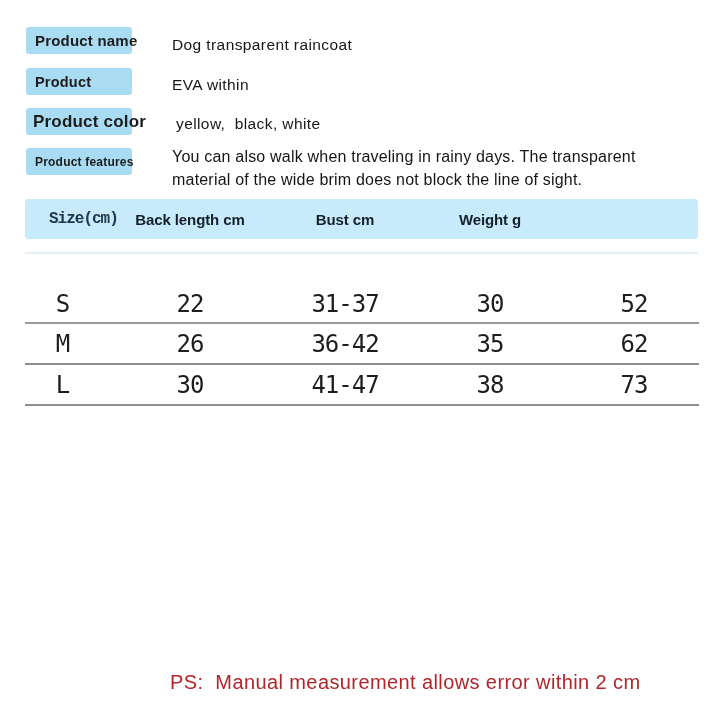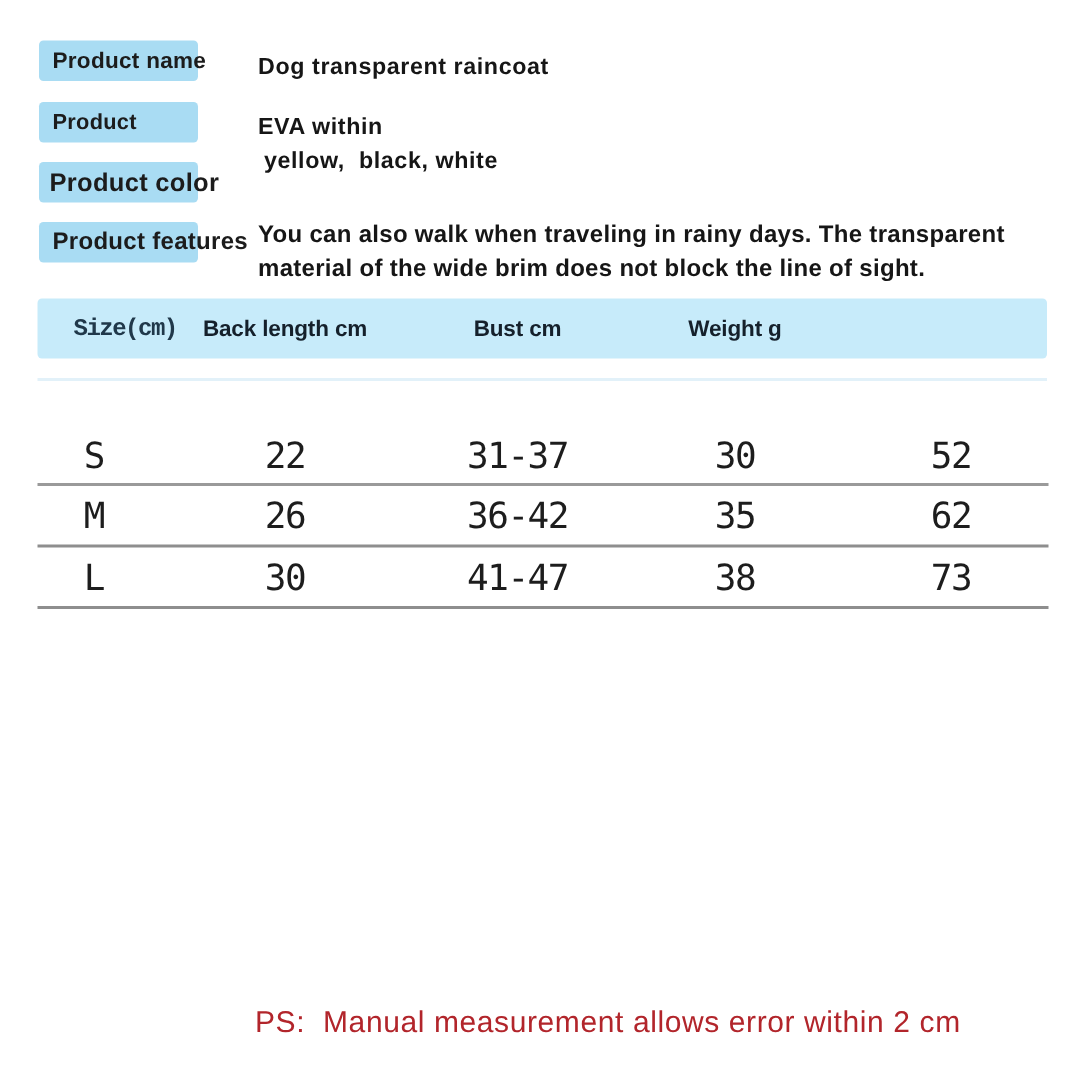--- a/index.html
+++ b/index.html
@@ -18,28 +18,28 @@
   .chip{
     position:absolute;left:26px;width:106px;height:27px;
     background:var(--label-bg);border-radius:3px;
     display:flex;align-items:center;padding-left:9px;
     font-size:15px;font-weight:700;color:#1c1c1c;letter-spacing:.2px;
     white-space:nowrap;
   }
   .chip.c0{top:27px;}
   .chip.c1{top:68px;font-size:14.5px;}
   .chip.c2{top:108px;font-size:17px;padding-left:7px;}
-  .chip.c3{top:148px;font-size:16px;}
+  .chip.c3{top:148px;font-size:12px;}
   .val{
     position:absolute;left:172px;font-size:15.5px;color:#161616;
-    letter-spacing:.4px;font-weight:700;white-space:pre;
+    letter-spacing:.4px;font-weight:400;white-space:pre;
   }
   .val.v0{top:36px;}
   .val.v1{top:76px;}
-  .val.v2{top:99px;left:176px;}
+  .val.v2{top:115px;left:176px;}
   .val.v3{
     top:145px;width:500px;font-size:16px;line-height:23px;
     white-space:normal;letter-spacing:.2px;
   }
 
   
   .tgrid{
     position:absolute;left:25px;width:673px;
     display:grid;grid-template-columns:75px 180px 130px 160px 128px;
     align-items:center;

